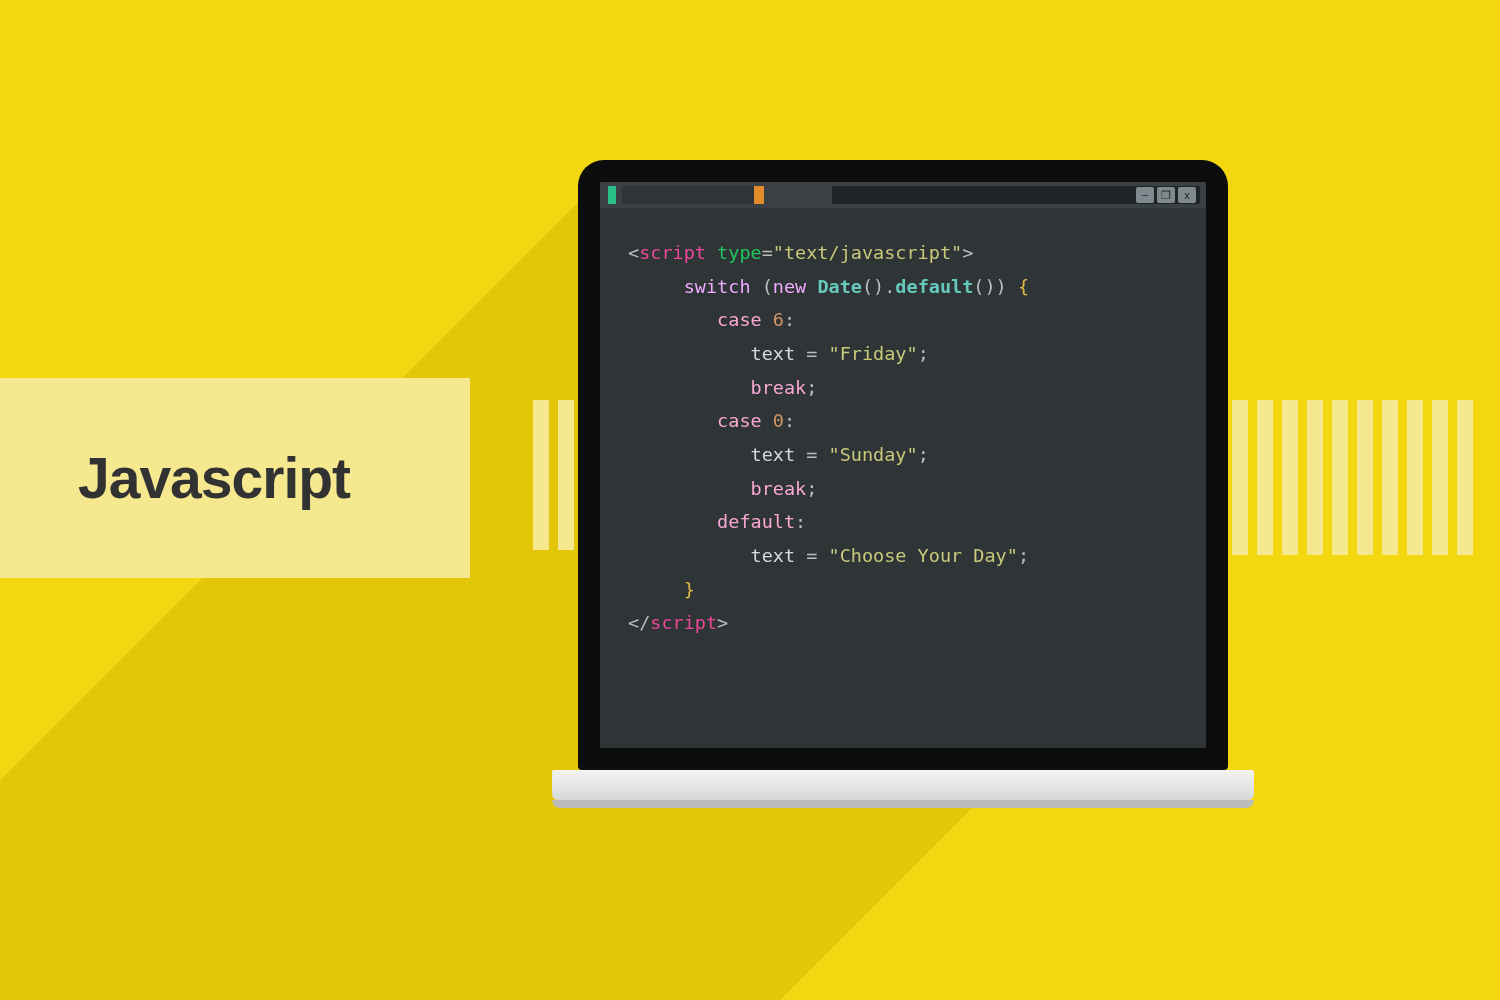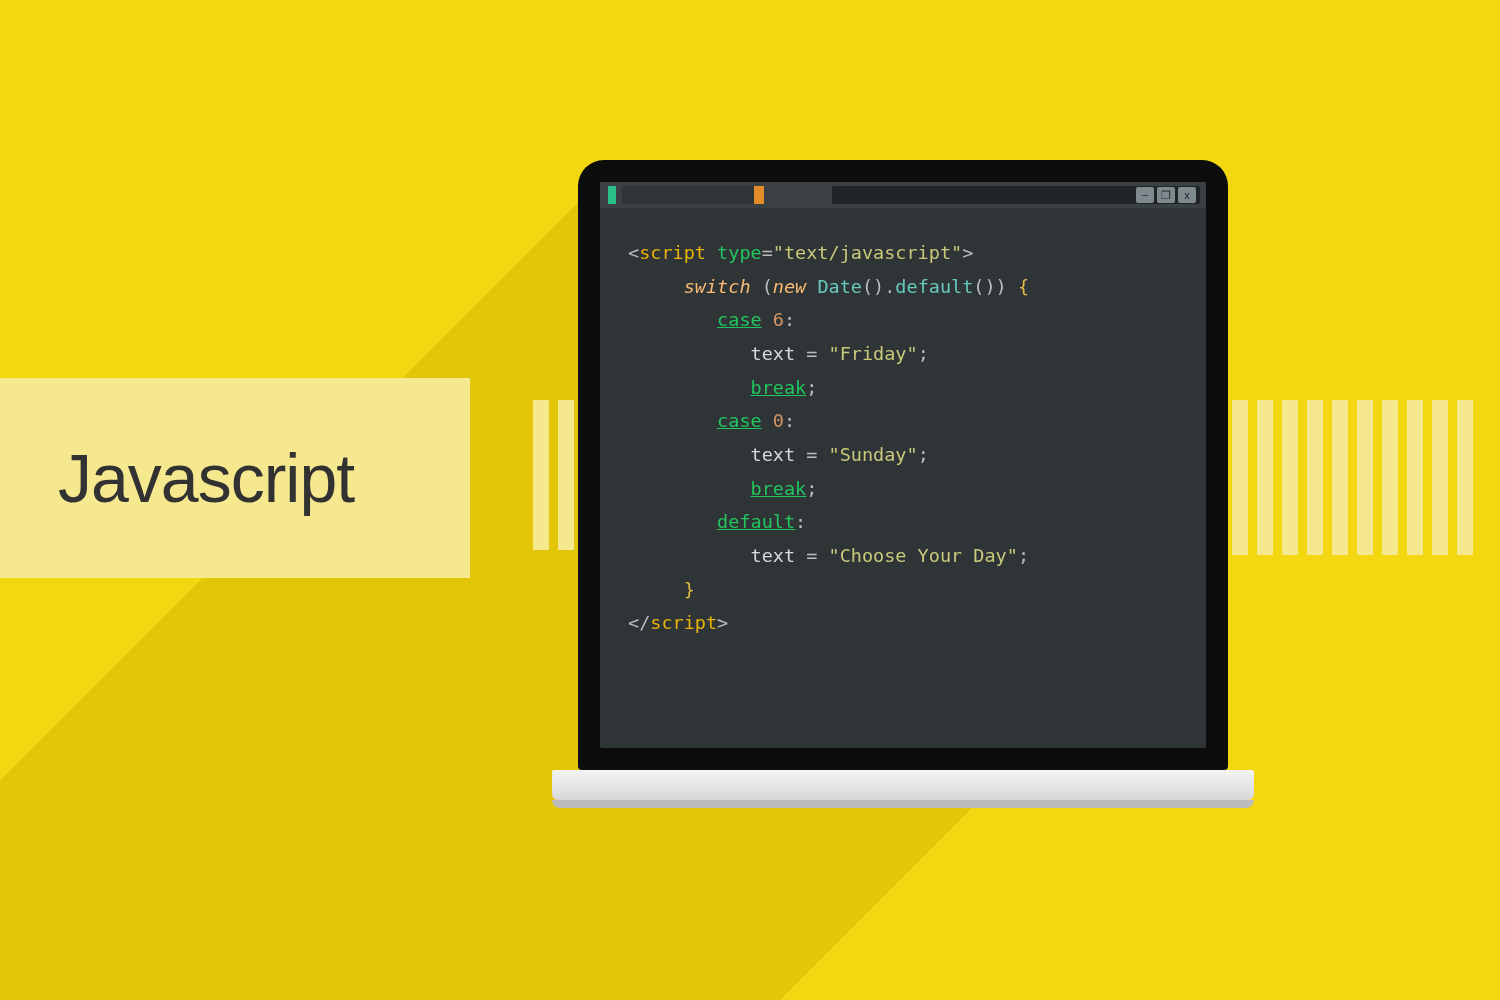--- a/index.html
+++ b/index.html
@@ -16,24 +16,25 @@
     left: 0;
     top: 378px;
     width: 470px;
     height: 200px;
     background: #f5e88e;
     display: flex;
     align-items: center;
     padding-left: 58px;
   }
   .title-panel h1 {
-    font-size: 68px;
-    font-weight: 400;
+    font-size: 57px;
+    font-weight: 700;
     color: #323232;
     letter-spacing: -1px;
+    margin-left: 20px;
   }
   
   .bars {
     position: absolute;
     top: 400px;
     display: flex;
     gap: 9px;
   }
   .bars .bar {
     width: 16px;
@@ -117,26 +118,26 @@
   .code {
     position: absolute;
     left: 28px;
     top: 54px;
     font-family: "Menlo", "Consolas", monospace;
     font-size: 18.5px;
     line-height: 1.82;
     white-space: pre;
     color: #d8d8d8;
   }
-  .t-tag    { color: #eab308; }
+  .t-tag    { color: #ec4899; }
   .t-attr   { color: #22c55e; }
   .t-str    { color: #c9c97a; }
-  .t-kblue  { color: #fdba74; font-style: italic; }
-  .t-kpink  { color: #22c55e; text-decoration: underline; }
-  .t-fn     { color: #66c9bc; }
+  .t-kblue  { color: #f0abfc; }
+  .t-kpink  { color: #f9a8d4; }
+  .t-fn     { color: #66c9bc; font-weight: bold; }
   .t-num    { color: #d29563; }
   .t-punct  { color: #bcbcbc; }
   .t-op     { color: #bcbcbc; }
   .t-brace  { color: #e0bb45; }
 </style>
 </head>
 <body>
 
 <div class="stage">
 

